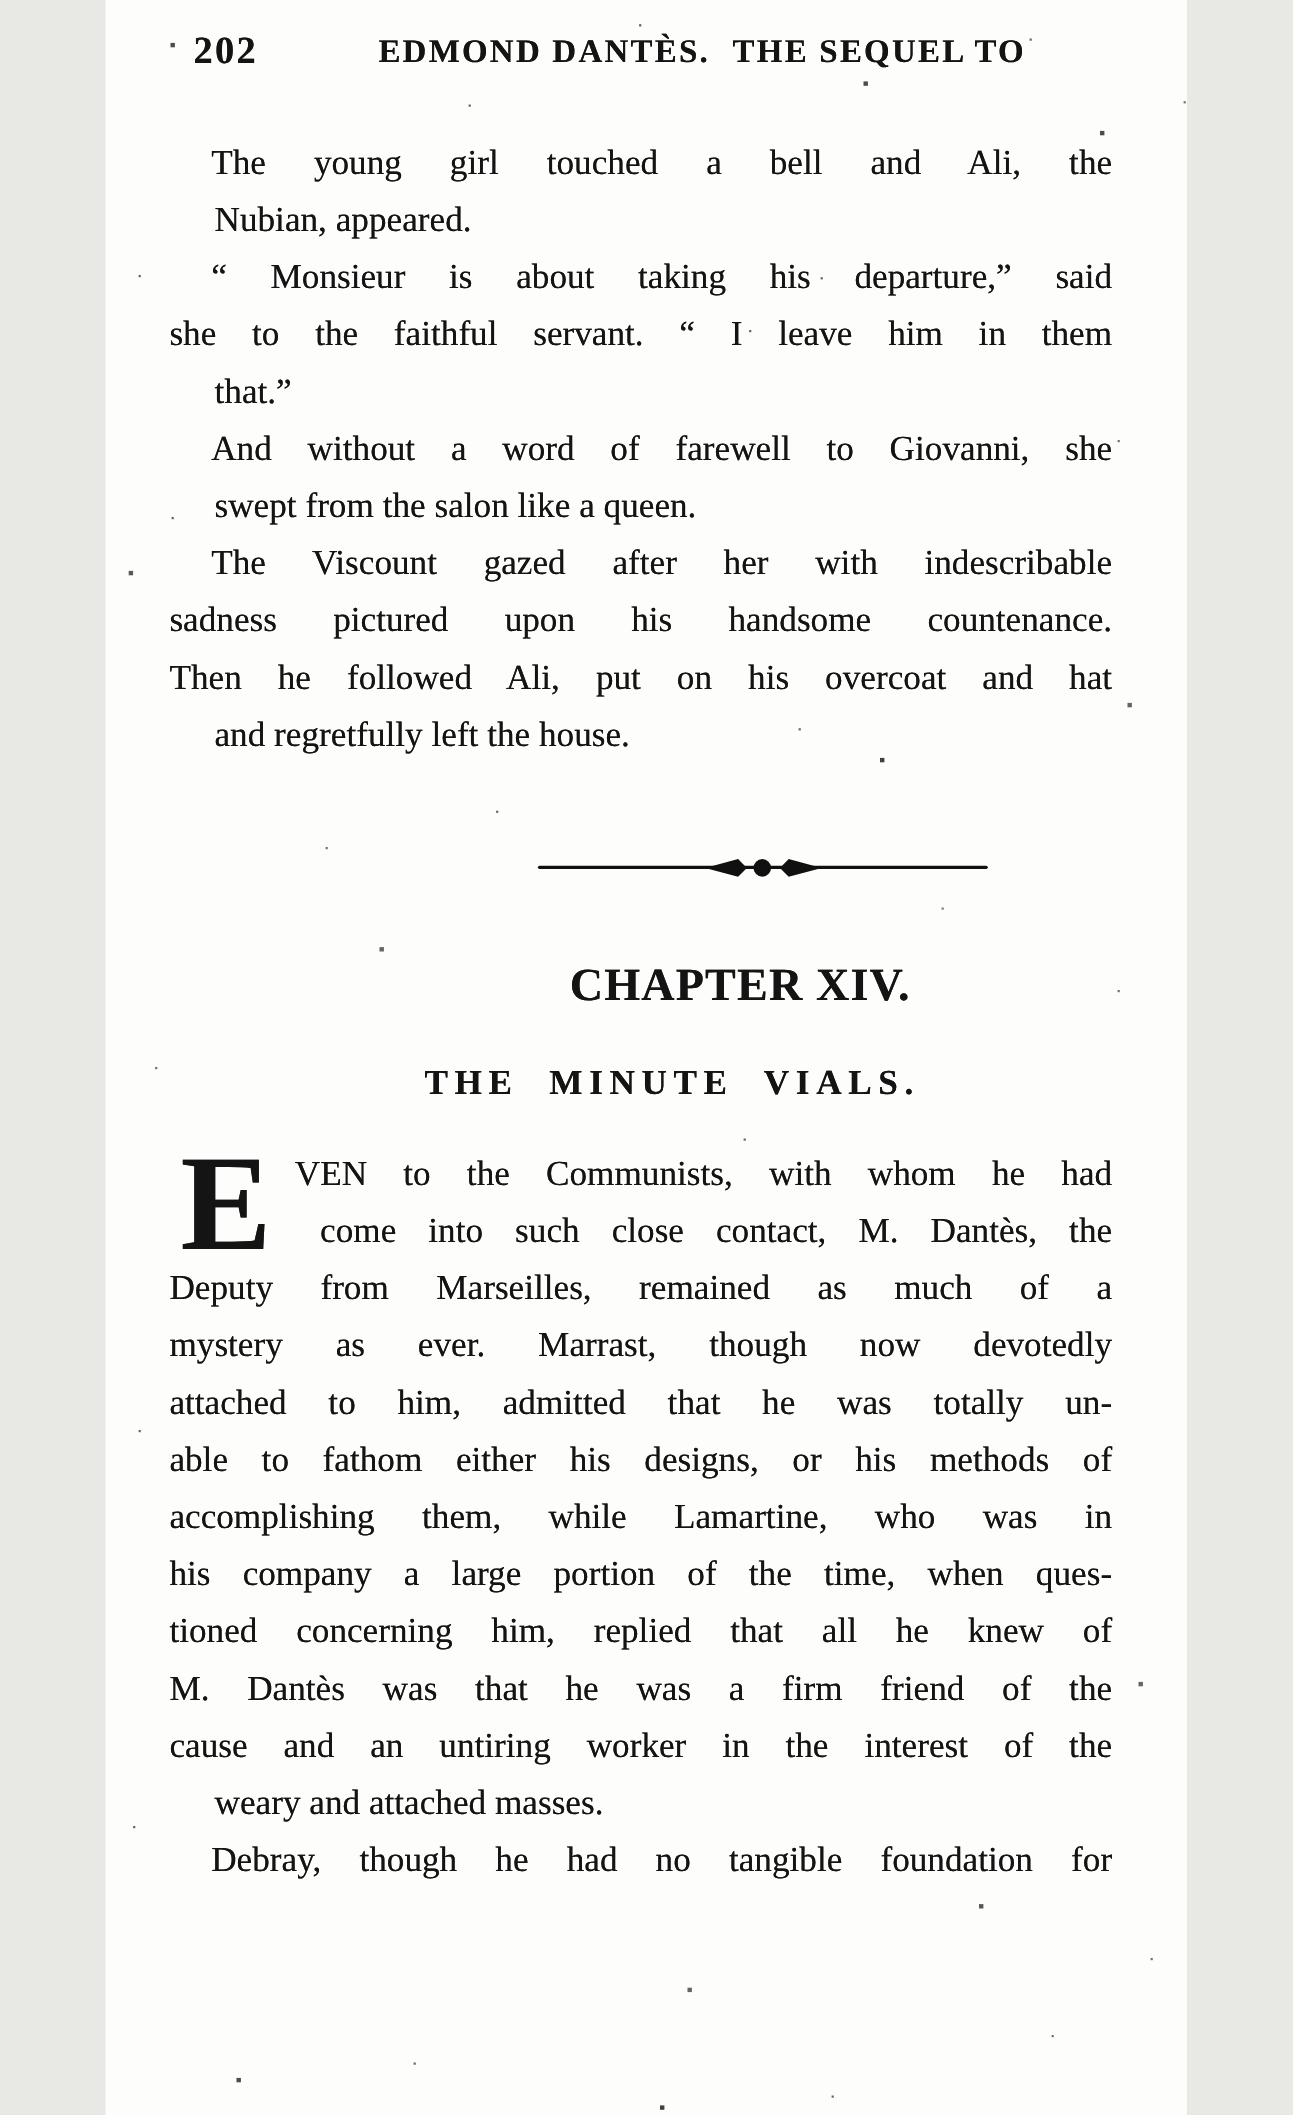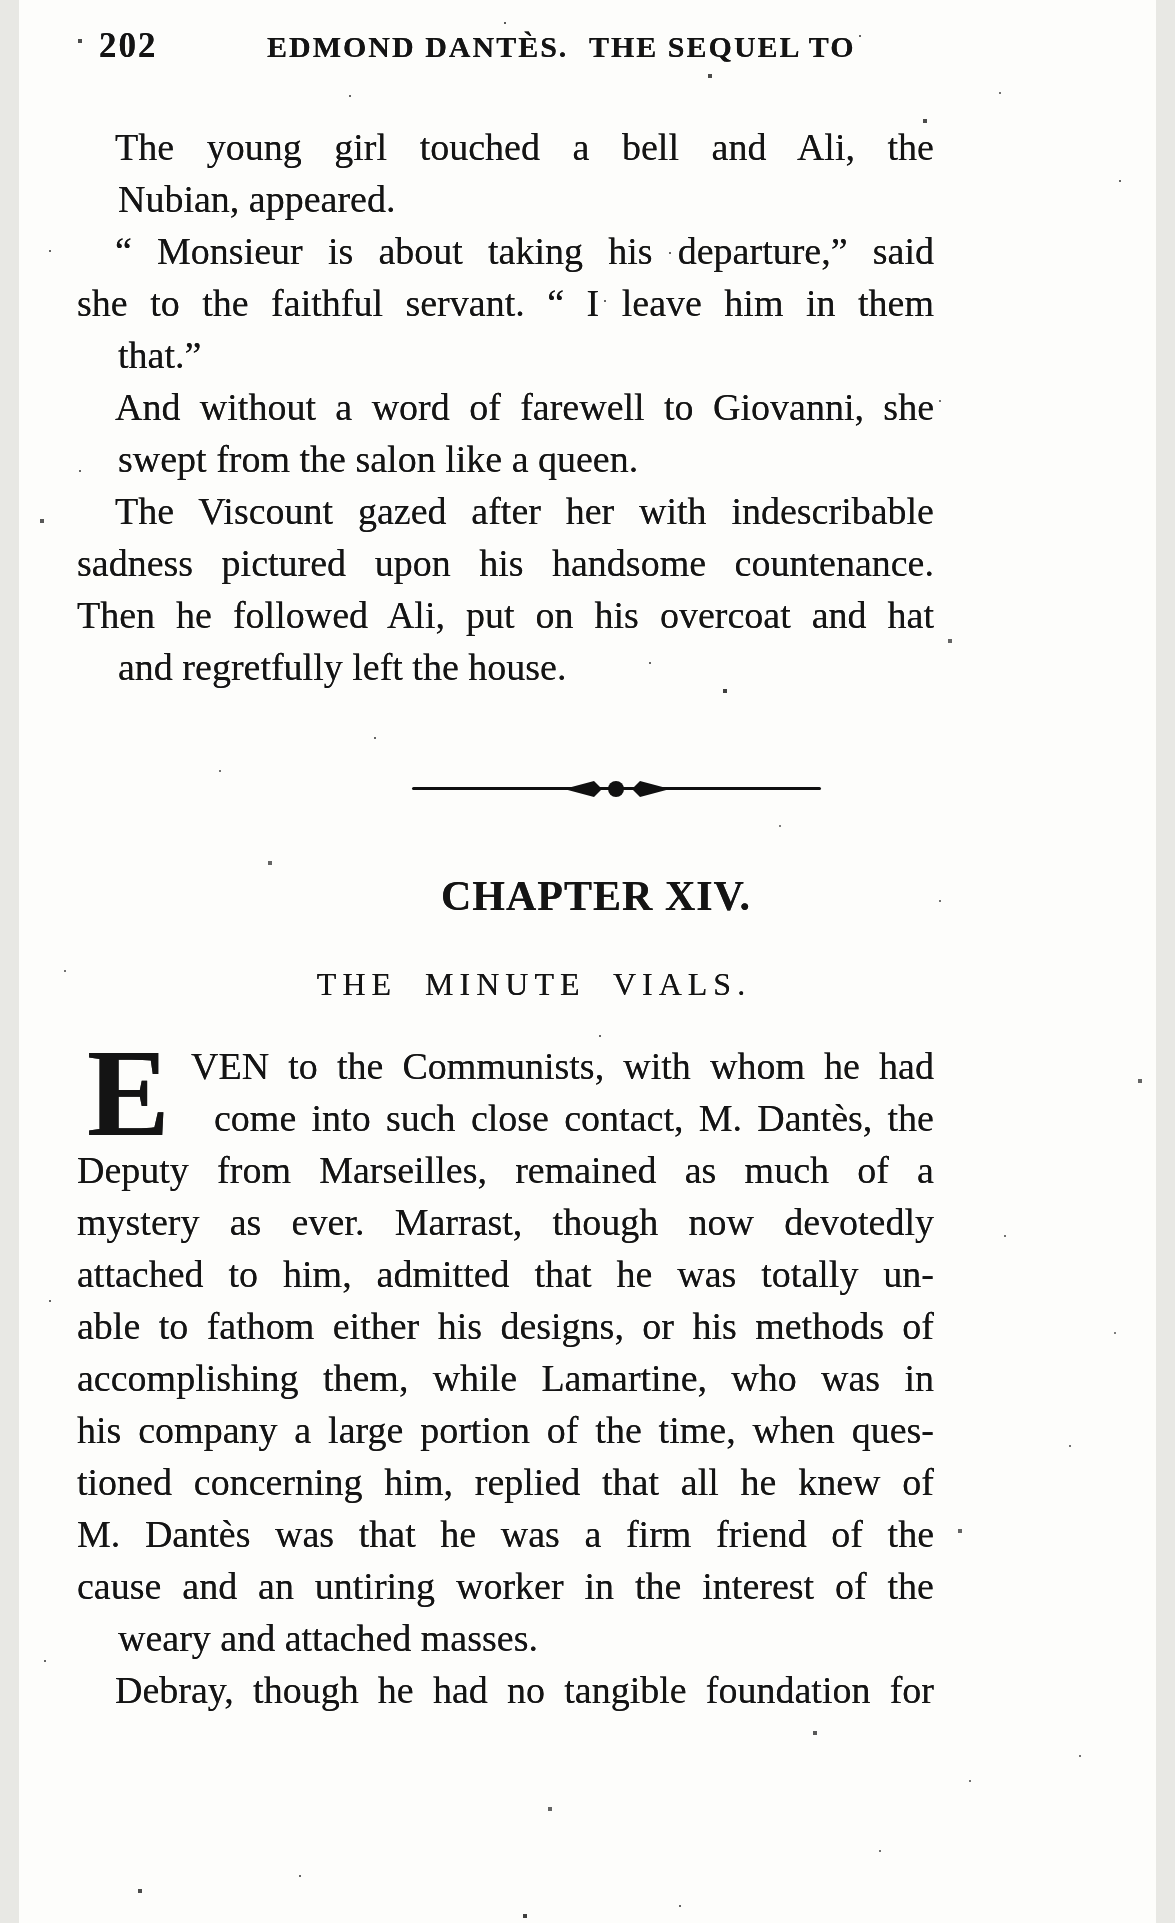--- a/index.html
+++ b/index.html
@@ -1,18 +1,18 @@
 <!DOCTYPE html>
 <html><head>
 <meta charset="utf-8">
 <style>
   html, body { margin: 0; padding: 0; background: #e8e8e4; }
   .page {
     position: relative;
-    width: 1137px;
+    width: 983px;
     height: 1923px;
     margin: 0 auto;
     background: #fdfdfb;
     overflow: hidden;
     font-family: "Liberation Serif", "DejaVu Serif", serif;
     color: #141414;
   }
   .page * { text-shadow: 0 0 0.6px rgba(20,20,20,0.85); }
 
   
@@ -23,21 +23,21 @@
 
   
   .col { position: absolute; left: 58px; width: 857px; }
   .upper-block   { top: 121px; }
   .chapter-block { top: 1040px; }
 
   .para { margin: 0; }
   .line {
     height: 52px;
     line-height: 52px;
-    font-size: 38px;
+    font-size: 32px;
     text-align: justify;
     text-align-last: justify;
     white-space: normal;
     overflow: visible;
   }
   .line.last   { text-align-last: left; margin-left: 41px; }
   .line.indent { text-indent: 38px; }
   .line.dc1 { padding-left: 114px; }
   .line.dc2 { padding-left: 137px; }
 
@@ -60,21 +60,21 @@
   }
   .divider svg { position: absolute; left: 152px; top: 4px; }
 
   
   .chapter-heading {
     position: absolute; top: 872px; left: 577px; transform: translateX(-50%);
     font-size: 42px; font-weight: bold; letter-spacing: 1px; white-space: nowrap; text-align: center;
   }
   .chapter-subheading {
     position: absolute; top: 966px; left: 515px; transform: translateX(-50%);
-    font-size: 32px; font-weight: normal; letter-spacing: 6px; word-spacing: 14px; white-space: nowrap;
+    font-size: 32px; font-weight: bold; letter-spacing: 6px; word-spacing: 14px; white-space: nowrap;
   }
 
   
   .speckles { position: absolute; top: 0; left: 0; width: 2px; height: 2px; background: transparent;
     box-shadow:
       60px 40px 0 1px rgba(0,0,0,.7), 330px 95px 0 0 rgba(0,0,0,.6), 485px 22px 0 0 rgba(0,0,0,.65),
       690px 75px 0 1px rgba(0,0,0,.7), 840px 35px 0 0 rgba(0,0,0,.6), 905px 120px 0 1px rgba(0,0,0,.7),
       1100px 180px 0 0 rgba(0,0,0,.6), 1160px 300px 0 1px rgba(0,0,0,.6), 980px 92px 0 0 rgba(0,0,0,.55),
       585px 300px 0 0 rgba(0,0,0,.6), 650px 252px 0 0 rgba(0,0,0,.6), 30px 250px 0 0 rgba(0,0,0,.6),
       22px 520px 0 1px rgba(0,0,0,.65), 60px 470px 0 0 rgba(0,0,0,.6), 920px 400px 0 0 rgba(0,0,0,.55),

